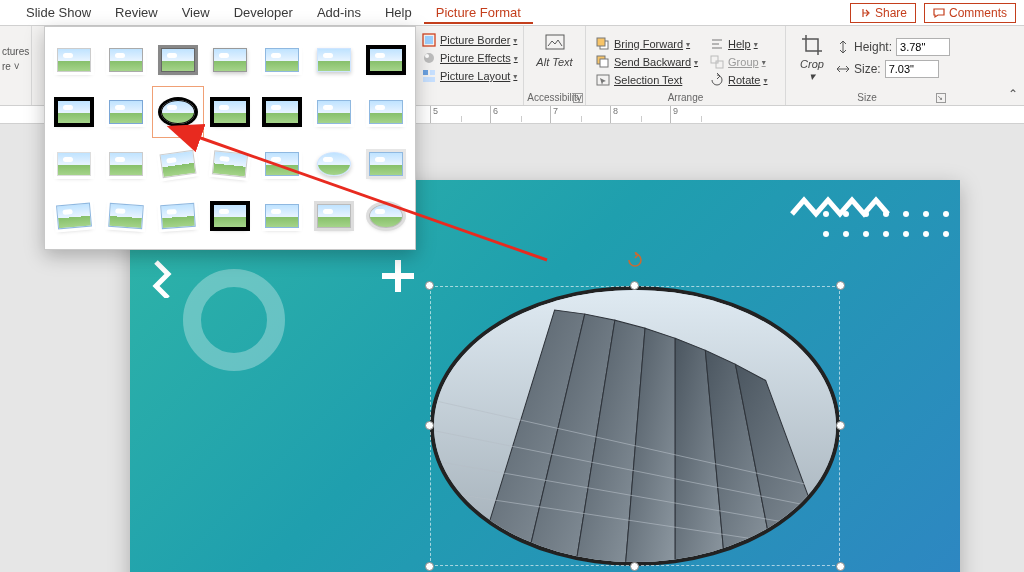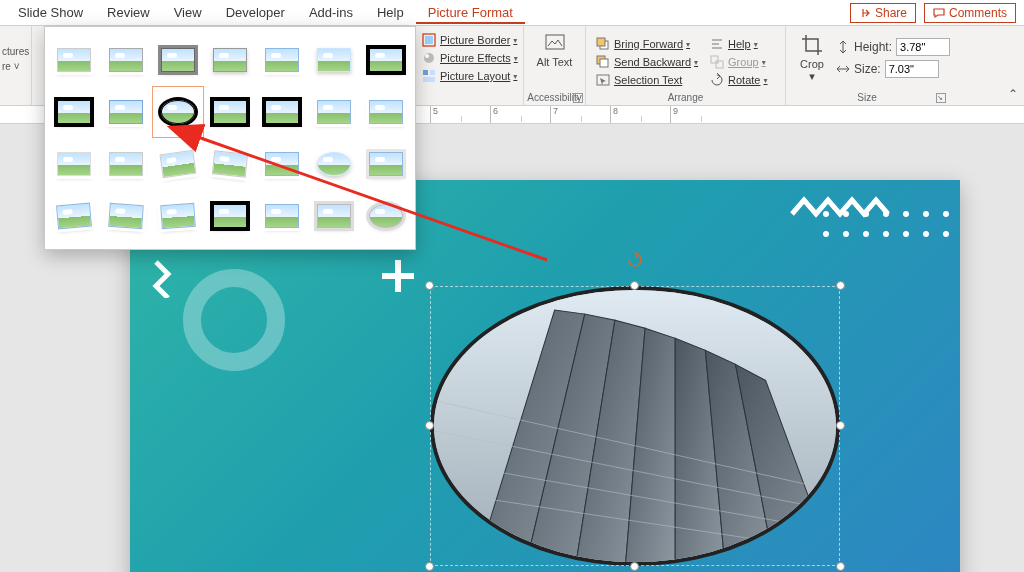--- a/index.html
+++ b/index.html
@@ -16,21 +16,21 @@
 
   
   .menubar {
     position: absolute;
     top: 0; left: 0; right: 0;
     height: 26px;
     background: #fff;
     border-bottom: 1px solid #d0d0d0;
     display: flex;
     align-items: center;
-    padding-left: 6px;
+    padding-left: 14px;
   }
   .menubar .menu-item {
     padding: 4px 12px;
     font-size: 13px;
     color: #3a3a3a;
     cursor: pointer;
   }
   .menubar .menu-item.active {
     color: #c43e1c;
     border-bottom: 2px solid #c43e1c;
@@ -97,20 +97,21 @@
   }
   .rbtn svg, .rbtn .sq { margin-right: 4px; flex-shrink: 0; }
   .rbtn .caret { margin-left: 3px; font-size: 8px; color: #666; }
   .big-btn {
     display: flex; flex-direction: column; align-items: center;
     padding: 4px 6px 14px 6px;
     font-size: 11px;
     cursor: pointer;
     min-width: 40px;
     text-align: center;
+    font-style: italic;
   }
   .big-btn .lbl { margin-top: 2px; }
   .size-input {
     width: 54px; height: 18px;
     border: 1px solid #b0b0b0;
     background: #fff;
     font-size: 11px;
     padding: 0 3px;
   }
 

